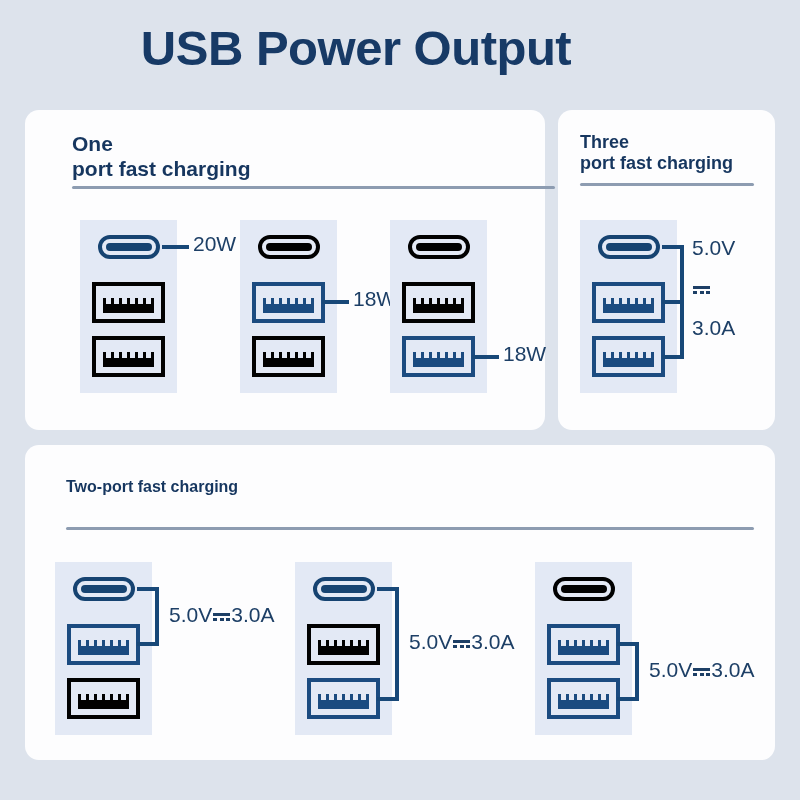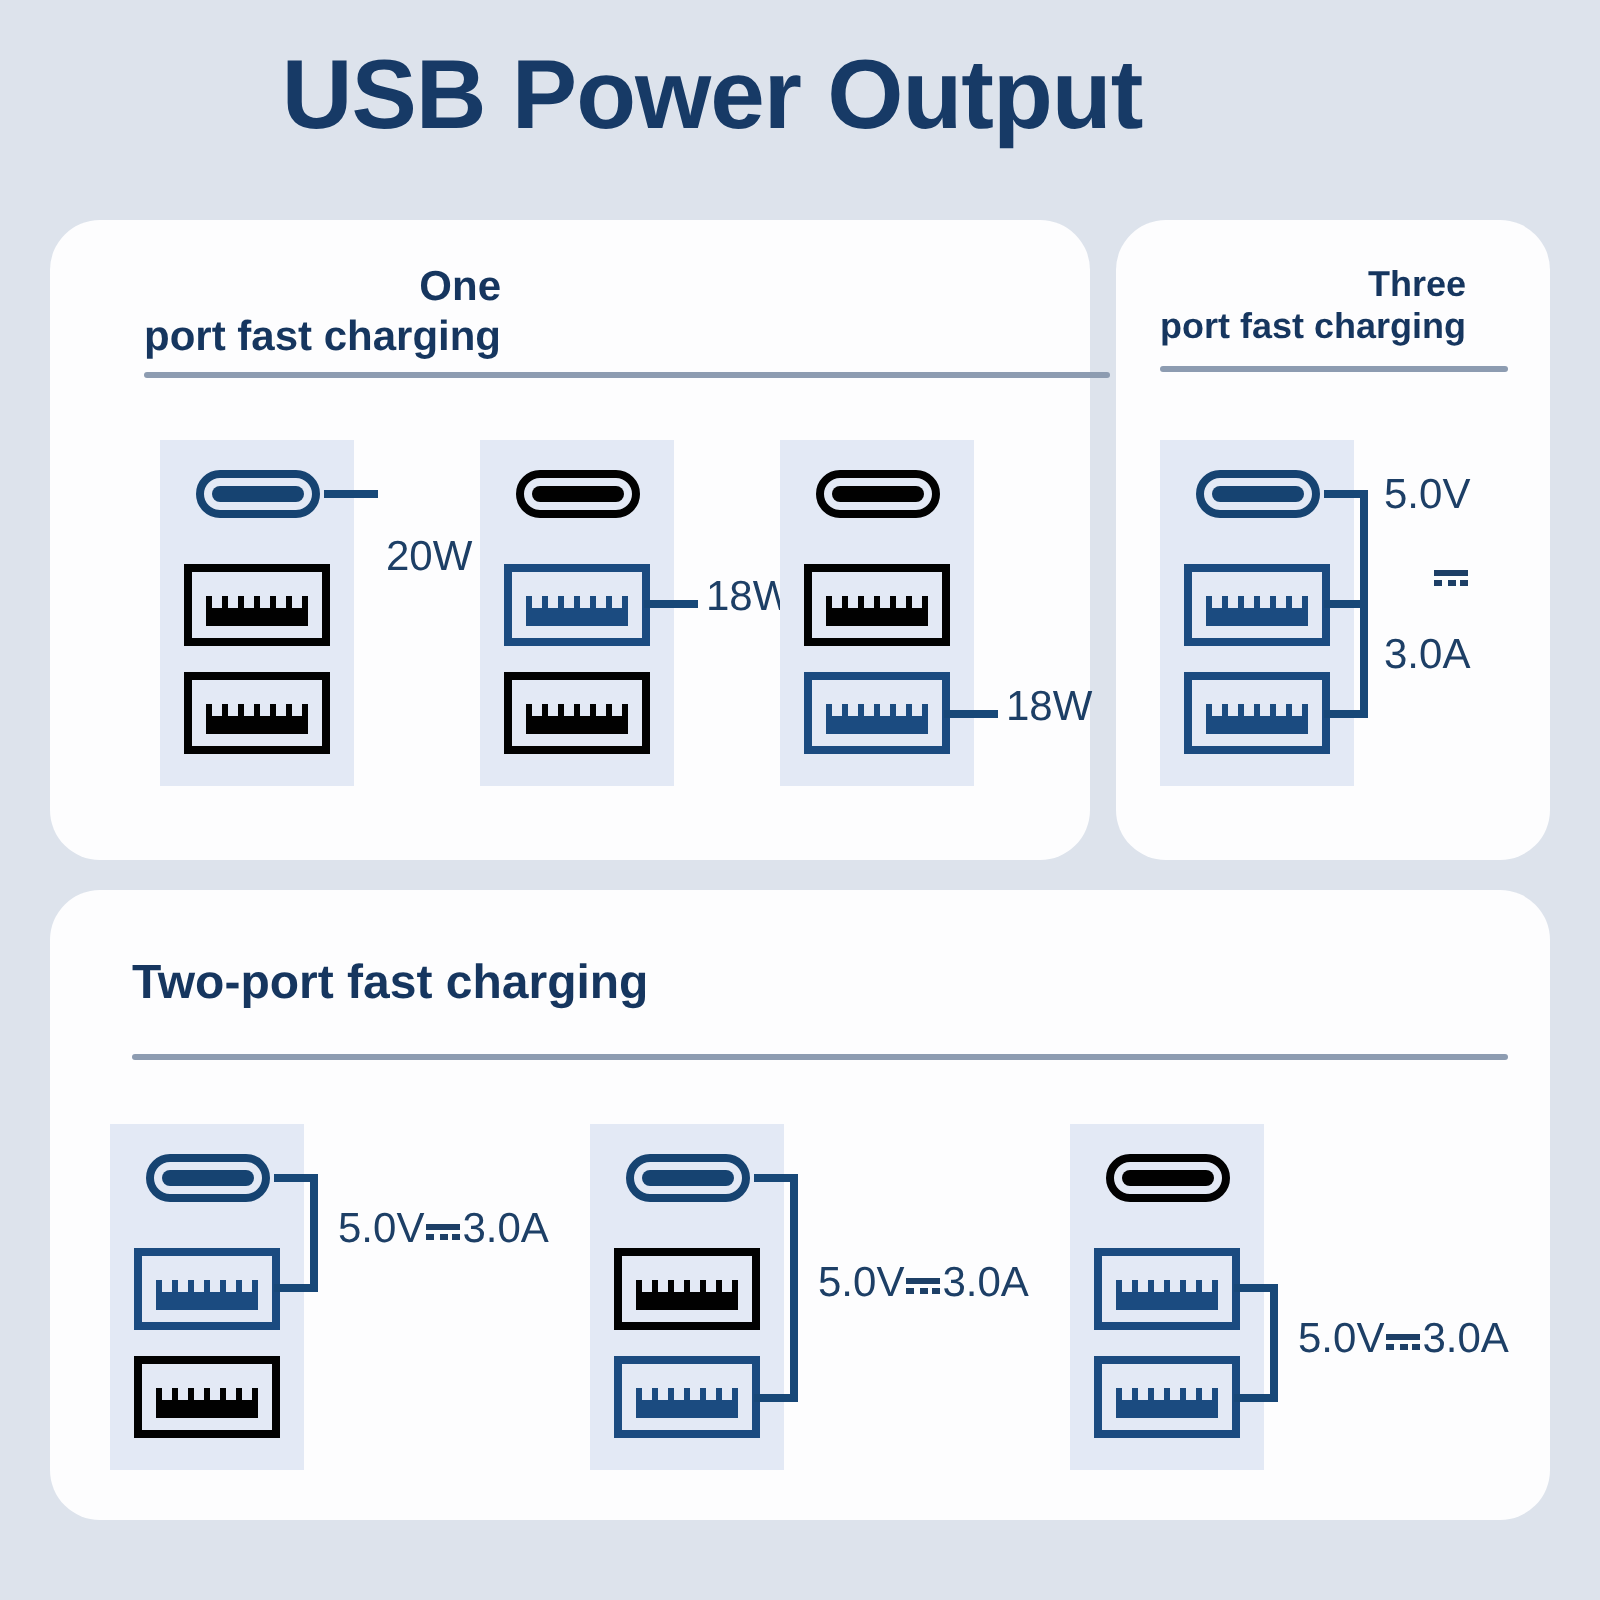--- a/index.html
+++ b/index.html
@@ -26,38 +26,37 @@
     font-weight: bold;
     color: #173a66;
     letter-spacing: -0.5px;
     line-height: 1.1;
   }
 
   
   .card {
     position: absolute;
     background: #fdfdfe;
-    border-radius: 25px;
-    text-align: right;
+    border-radius: 14px;
   }
   #card-one   { left: 25px;  top: 110px; width: 520px; height: 320px; }
   #card-three { left: 558px; top: 110px; width: 217px; height: 320px; }
   #card-two   { left: 25px;  top: 445px; width: 750px; height: 315px; }
 
   .card-header {
     position: absolute;
     color: #16365f;
     font-weight: bold;
     line-height: 1.18;
     white-space: pre-line;
   }
   #card-one .card-header   { left: 47px; top: 128px - 110px; }
   .hdr-one   { left: 47px;  top: 22px;  font-size: 21px; }
   .hdr-three { left: 22px;  top: 22px;  font-size: 18px; }
-  .hdr-two   { left: 41px;  top: 33px;  font-size: 24px; }
+  .hdr-two   { left: 41px;  top: 33px;  font-size: 16px; }
 
   .divider {
     position: absolute;
     height: 3px;
     background: #8d9cb1;
     border-radius: 2px;
   }
 
   
   .panel {
@@ -200,21 +199,21 @@
           <i></i>
           <i></i>
           <i></i>
           <i></i>
           <i></i>
         </span>
       <span class="usba-core"></span>
     </div>
   </div>
   <div class="conn conn-h" style="left:137px; top:135px; width:27px;"></div>
-  <div class="vlabel" style="left:168px; top:122px;margin-top:35px;">20W</div>
+  <div class="vlabel" style="left:168px; top:122px;">20W</div>
 
   <div class="panel" style="left:215px; top:110px; width:97px; height:173px;">
     <div class="usbc off" style="left:18px; top:15px; width:62px; height:24px;">
         <span class="usbc-inner"></span>
       </div>
     <div class="usba on" style="left:12px; top:62px; width:73px; height:41px;">
       <span class="usba-teeth">
           <i></i>
           <i></i>
           <i></i>

